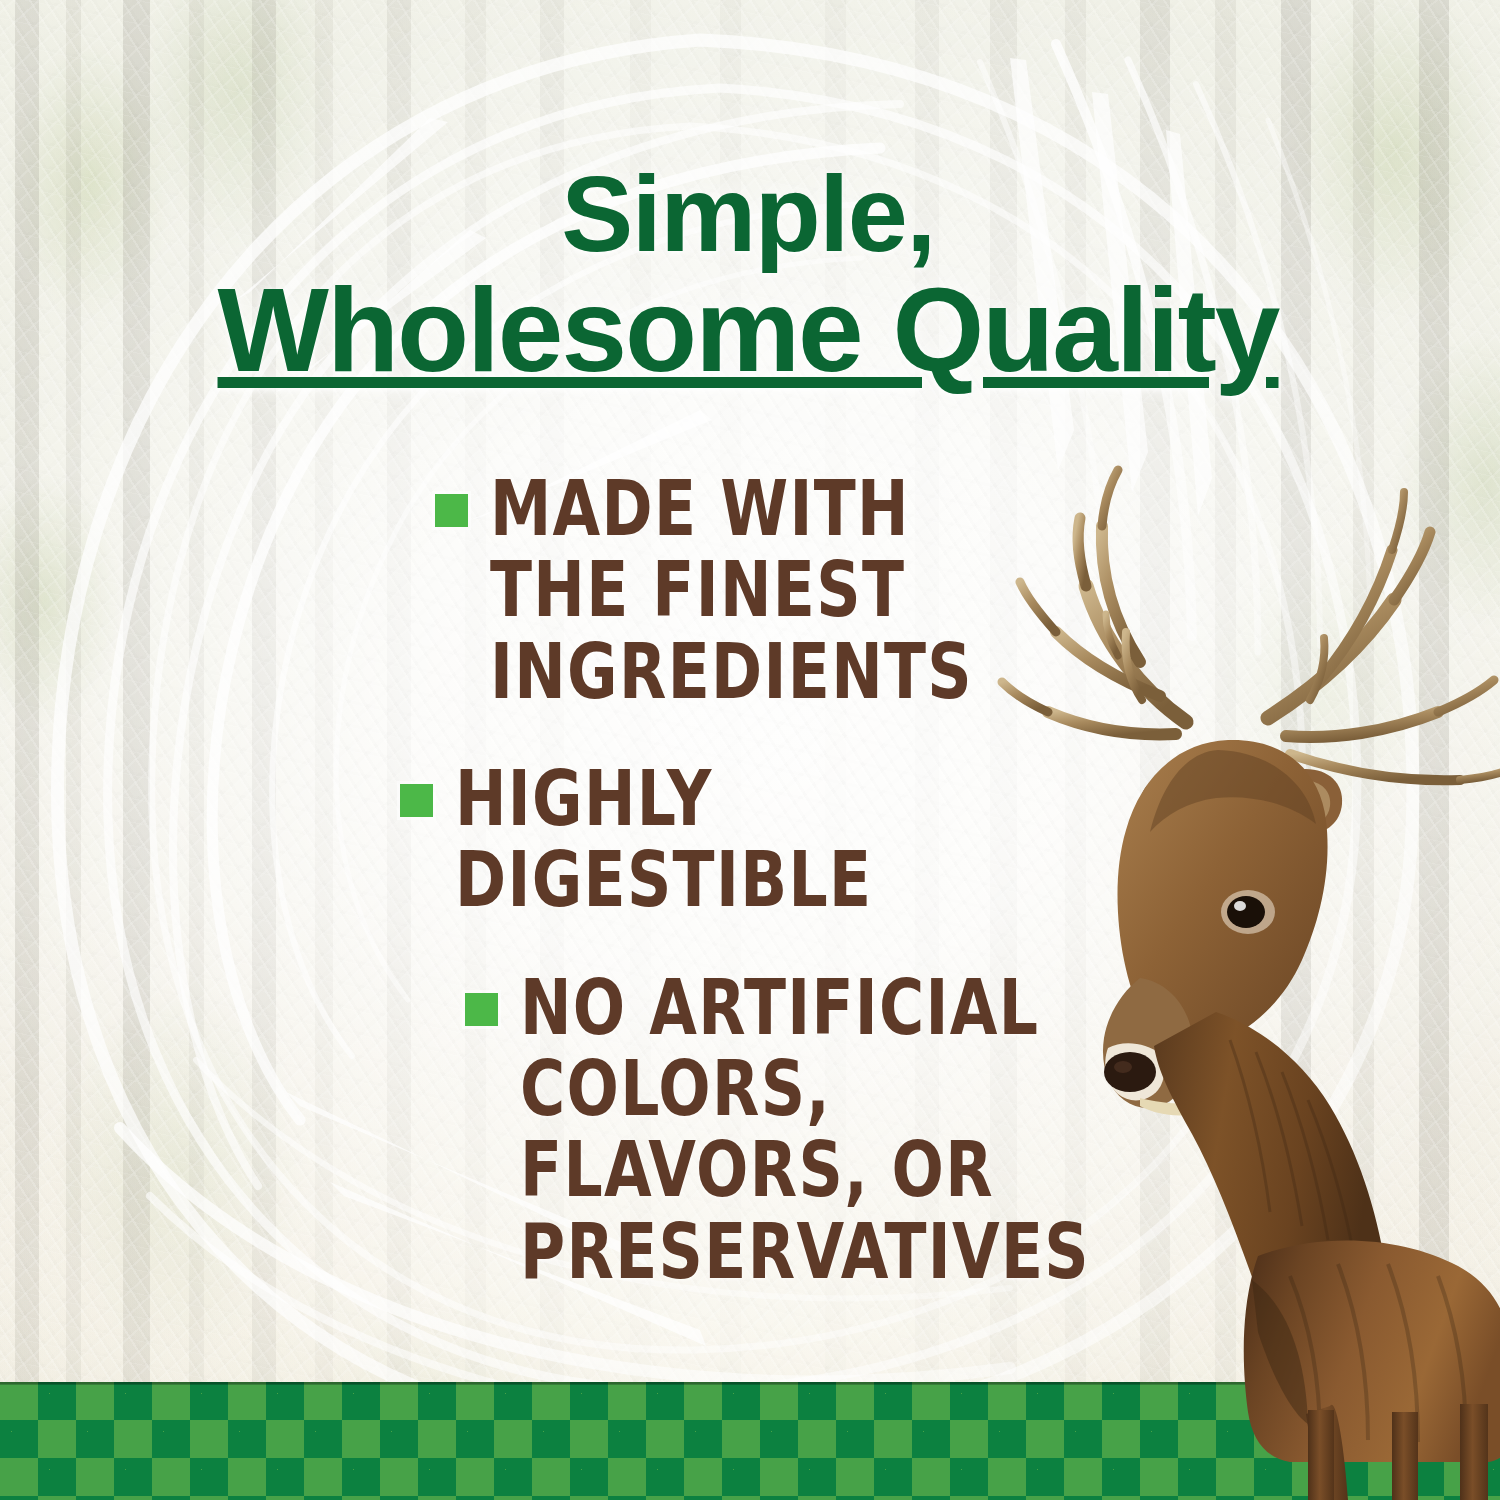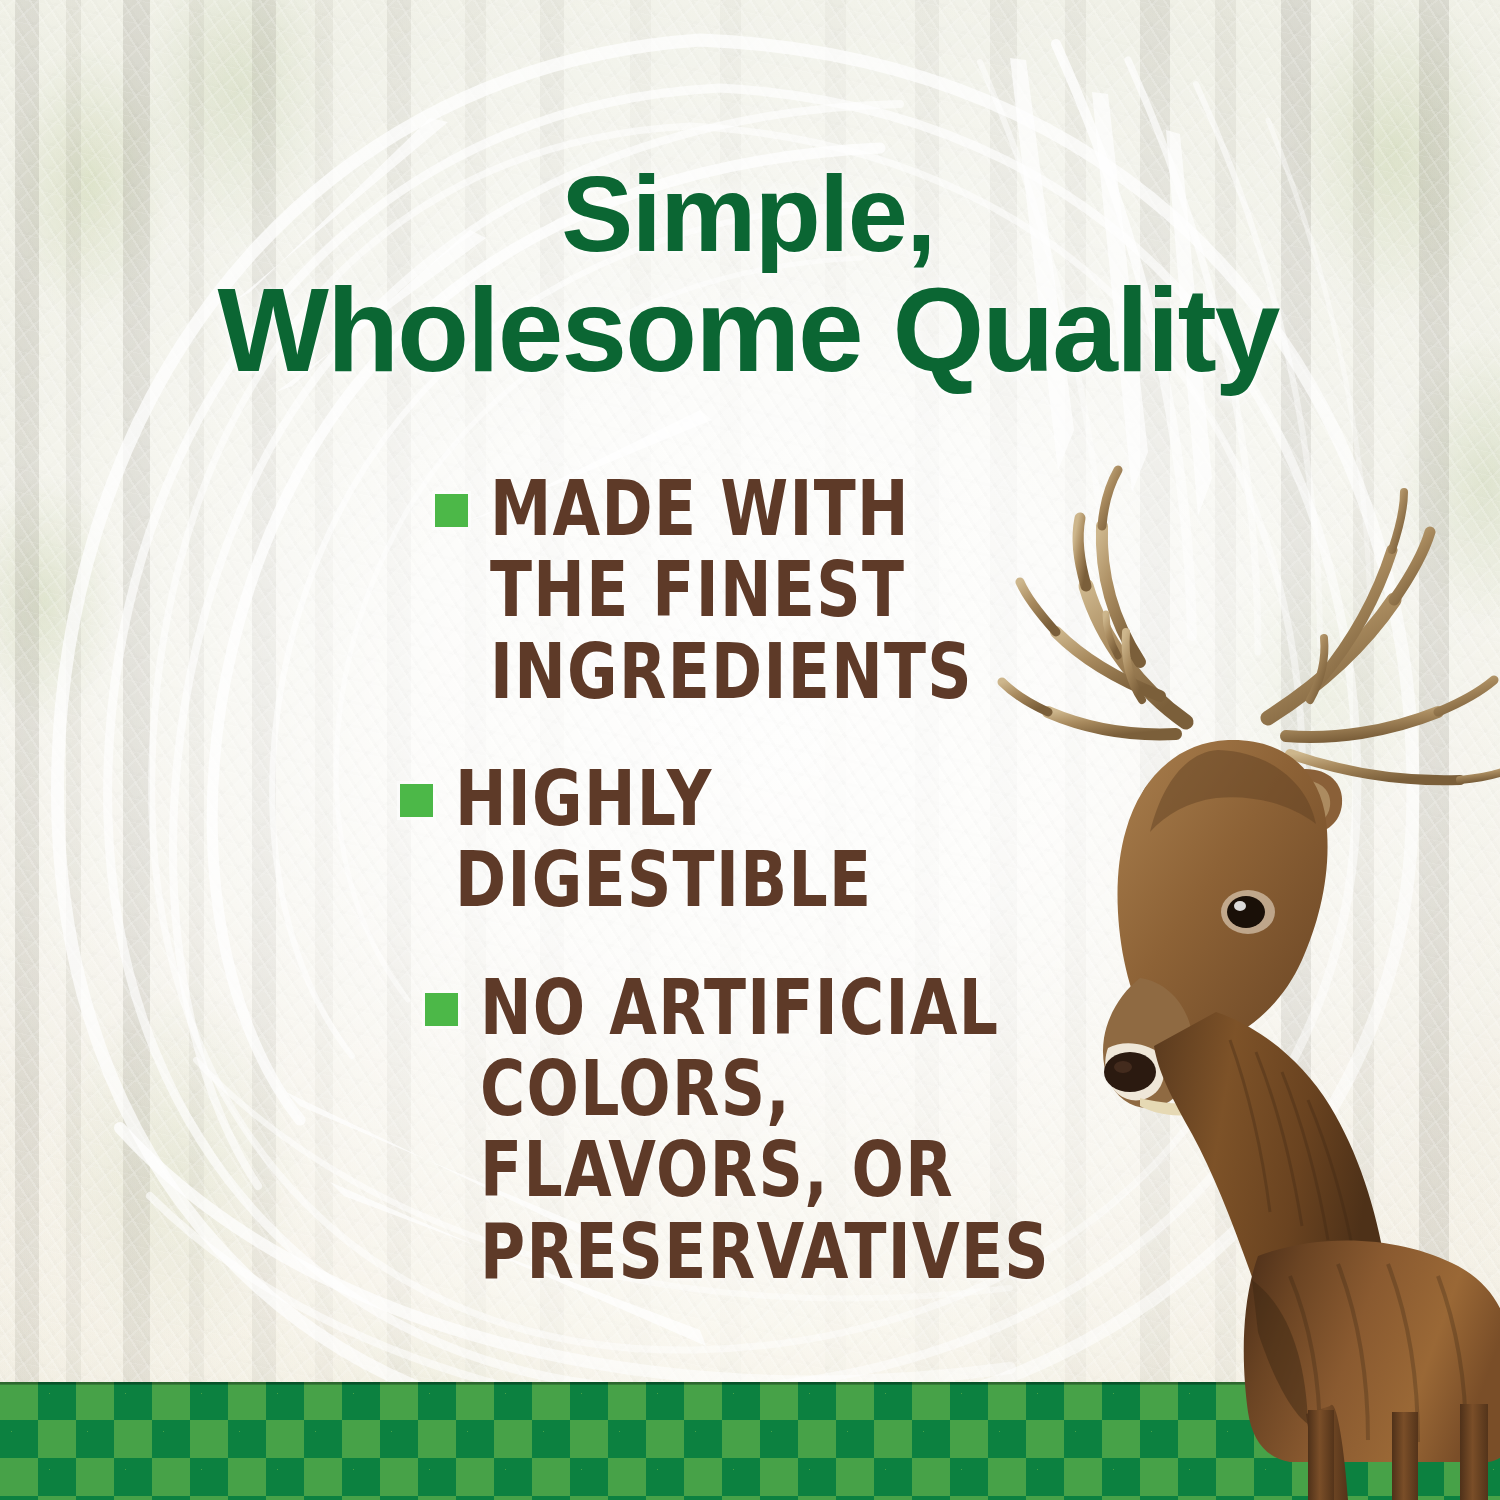--- a/index.html
+++ b/index.html
@@ -87,21 +87,21 @@
     text-align: center;
     line-height: 1.03;
     font-size: 108px;
     font-weight: 700;
     letter-spacing: -1.5px;
     color: #0b6633;
     text-shadow: 0 2px 5px rgba(255,255,255,0.85), 0 0 18px rgba(255,255,255,0.8);
     z-index: 6;
   }
   .headline .ln1 { display: block; }
-  .headline .ln2 { display: block; font-size: 118px; letter-spacing: -2px; }
+  .headline .ln2 { display: block; font-size: 118px; letter-spacing: -2px; text-decoration: underline; }
 
   
   .bullets {
     position: absolute;
     left: 0; top: 468px;
     width: 1060px;
     z-index: 6;
   }
   .bullet-item {
     display: flex;
@@ -125,21 +125,21 @@
     letter-spacing: 1.5px;
     text-transform: uppercase;
     text-shadow: 0 1px 4px rgba(255,255,255,0.9);
     transform: scaleX(0.90);
     transform-origin: left center;
   }
   .b1 { padding-left: 400px; }
   .b1 .bullet-text { max-width: 640px; }
   .b2 { padding-left: 435px; }
   .b2 .bullet-text { max-width: 620px; }
-  .b3 { padding-left: 465px; justify-content: center; }
+  .b3 { padding-left: 465px; }
   .b3 .bullet-text { max-width: 620px; }
 
   
   .deer {
     position: absolute;
     right: -10px;
     top: 400px;
     width: 520px;
     height: 1100px;
     z-index: 7;

